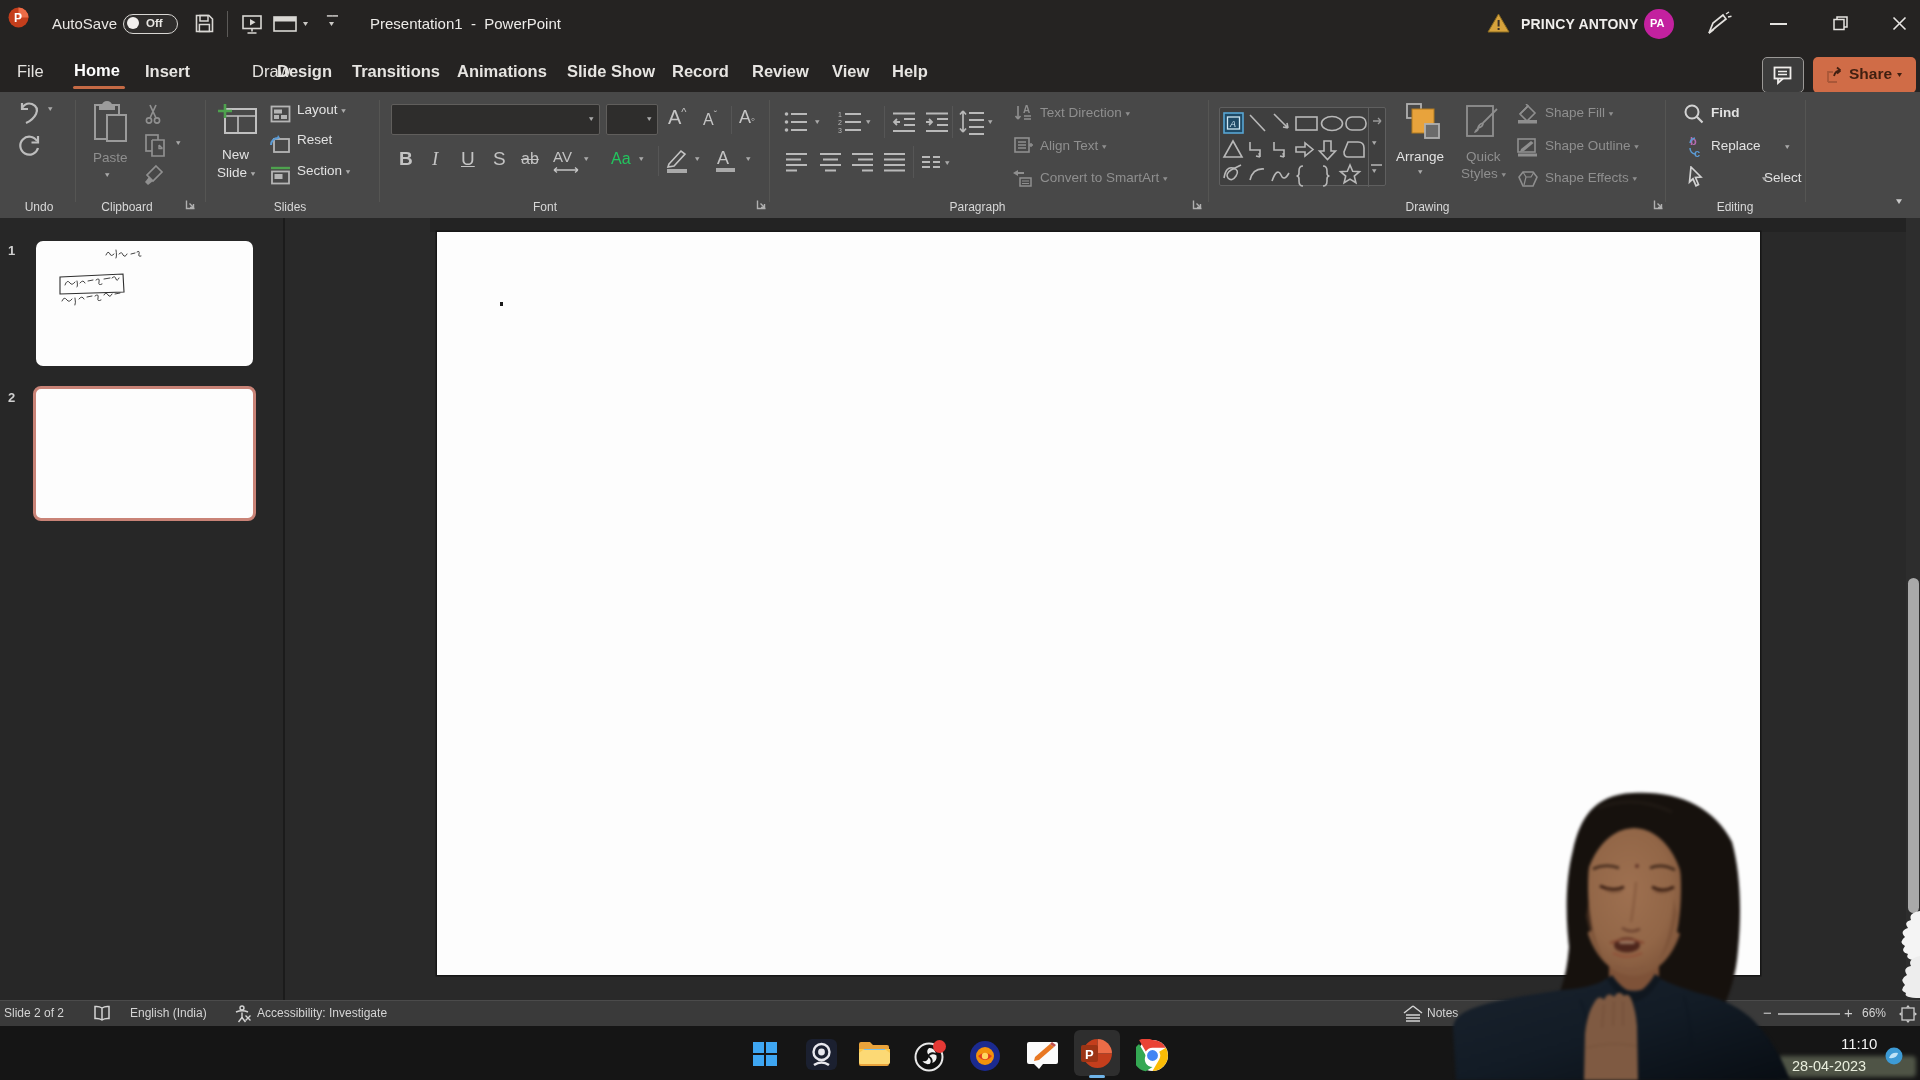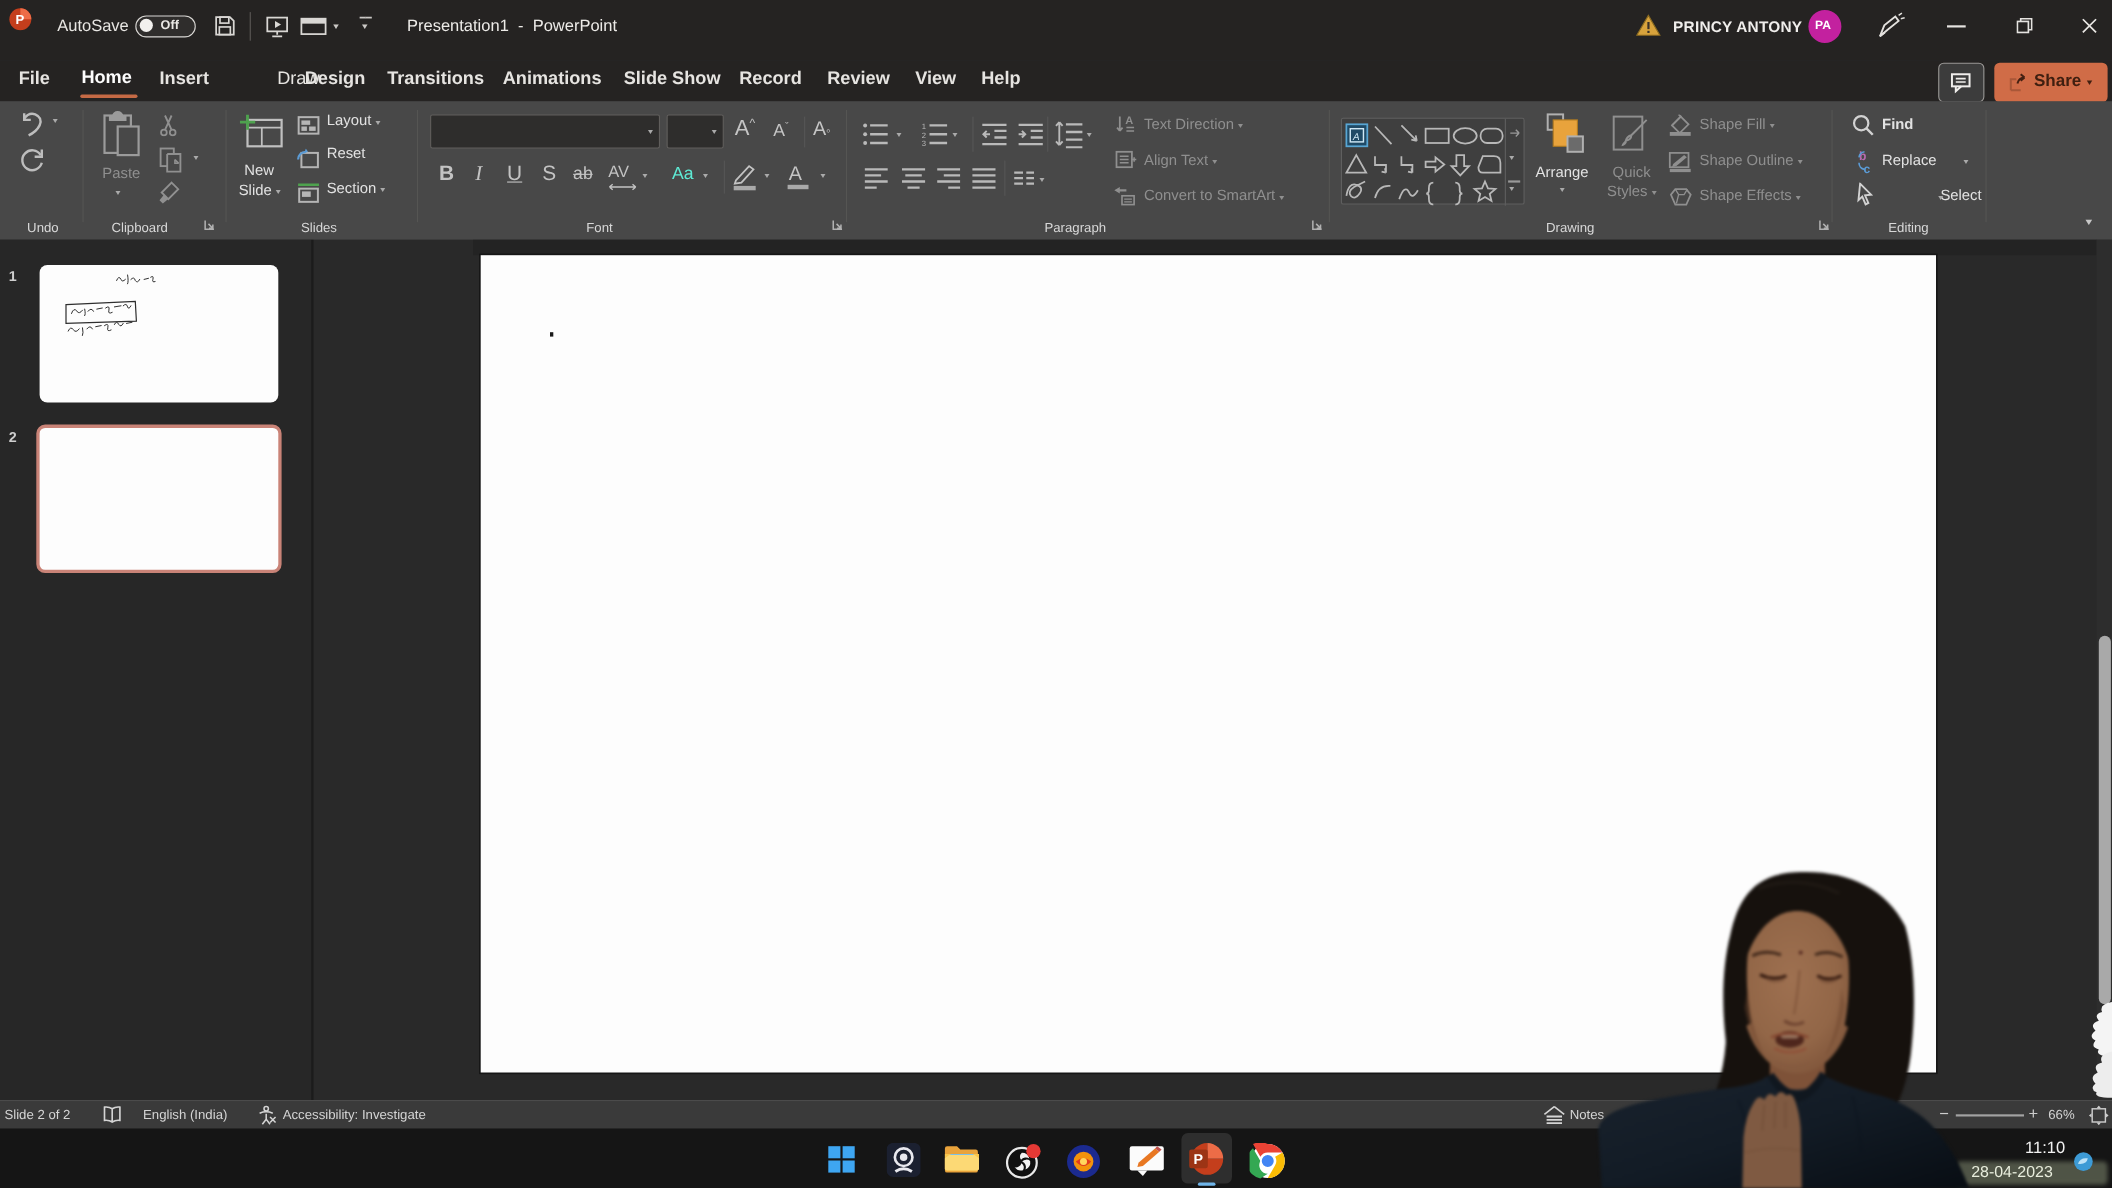--- a/index.html
+++ b/index.html
@@ -89,21 +89,21 @@
   <div class="a" style="left:1770px;top:23px;width:17px;height:1.8px;background:#e5e3e0;"></div>
   <svg class="a" style="left:1833px;top:16px" width="15" height="15" viewBox="0 0 15 15">
     <rect x="1" y="3.5" width="10" height="10" fill="none" stroke="#e5e3e0" stroke-width="1.5"></rect>
     <path d="M4 3.5 V1 H14 V11 H11" fill="none" stroke="#e5e3e0" stroke-width="1.5"></path>
   </svg>
   <svg class="a" style="left:1892px;top:16px" width="15" height="15" viewBox="0 0 15 15">
     <path d="M1.5 1.5 L13.5 13.5 M13.5 1.5 L1.5 13.5" stroke="#e8e6e3" stroke-width="1.6"></path>
   </svg>
 </div>
 <div class="a" id="menurow">
-  <div class="t" style="left:17px;top:7px;font-size:16.5px;color:#e6e4e1;font-weight:bold;">File</div>
+  <div class="t" style="left:17px;top:7px;font-size:16.5px;color:#e6e4e1;font-weight:normal;">File</div>
   <div class="t" style="left:74px;top:6px;font-size:16.5px;color:#fdfdfd;font-weight:bold;">Home</div>
   <div class="a" style="left:73px;top:31px;width:52px;height:3px;background:#c56a45;border-radius:2px;"></div>
   <div class="t" style="left:145px;top:7px;font-size:16.5px;color:#e6e4e1;font-weight:bold;">Insert</div>
   <div class="t" style="left:212px;top:7px;font-size:16.5px;color:#e6e4e1;font-weight:normal;margin-left:40px;">Draw</div>
   <div class="t" style="left:277px;top:7px;font-size:16.5px;color:#e6e4e1;font-weight:bold;">Design</div>
   <div class="t" style="left:352px;top:7px;font-size:16.5px;color:#e6e4e1;font-weight:bold;">Transitions</div>
   <div class="t" style="left:457px;top:7px;font-size:16.5px;color:#e6e4e1;font-weight:bold;">Animations</div>
   <div class="t" style="left:567px;top:7px;font-size:16.5px;color:#e6e4e1;font-weight:bold;">Slide Show</div>
   <div class="t" style="left:672px;top:7px;font-size:16.5px;color:#e6e4e1;font-weight:bold;">Record</div>
   <div class="t" style="left:752px;top:7px;font-size:16.5px;color:#e6e4e1;font-weight:bold;">Review</div>
@@ -216,21 +216,21 @@
   <div class="t" style="left:399px;top:56px;font-size:19px;color:#c3c3c3;font-weight:bold;">B</div>
   <div class="t" style="left:432px;top:56px;font-size:19px;color:#c3c3c3;font-style:italic;font-family:'Liberation Serif',serif;">I</div>
   <div class="t" style="left:461px;top:56px;font-size:19px;color:#c3c3c3;text-decoration:underline;">U</div>
   <div class="t" style="left:493px;top:56px;font-size:19px;color:#c3c3c3;">S</div>
   <div class="t" style="left:521px;top:58px;font-size:16px;color:#c3c3c3;text-decoration:line-through;">ab</div>
   <div class="t" style="left:553px;top:56px;font-size:15px;color:#c3c3c3;">AV</div>
   <svg class="a" style="left:553px;top:74px" width="26" height="8" viewBox="0 0 26 8">
       <path d="M1 4 h24 M1 4 l3 -2.5 M1 4 l3 2.5 M25 4 l-3 -2.5 M25 4 l-3 2.5" stroke="#c3c3c3" stroke-width="1.3" fill="none"></path>
     </svg>
   <div class="t chev" style="left:584px;top:62px;">▾</div>
-  <div class="t" style="left:611px;top:58px;font-size:16px;color:#5eead4;">Aa</div>
+  <div class="t" style="left:611px;top:58px;font-size:16px;color:#22c55e;">Aa</div>
   <div class="t chev" style="left:639px;top:62px;">▾</div>
   <div class="a" style="left:658px;top:54px;width:1px;height:30px;background:#565656;"></div>
   <svg class="a" style="left:665px;top:56px" width="24" height="26" viewBox="0 0 24 26">
     <path d="M4 16 L16 3 L20 6 L9 18 L3 19 Z" fill="none" stroke="#c3c3c3" stroke-width="1.6"></path>
     <rect x="2" y="21" width="20" height="4" fill="#a9a9a9"></rect>
   </svg>
   <div class="t chev" style="left:695px;top:62px;">▾</div>
   <div class="a" style="left:717px;top:56px;"><span style="font-size:18px;color:#c3c3c3;font-family:'Liberation Sans';position:relative;">A</span></div>
   <div class="a" style="left:716px;top:76px;width:19px;height:4px;background:#a9a9a9;"></div>
   <div class="t chev" style="left:746px;top:62px;">▾</div>

